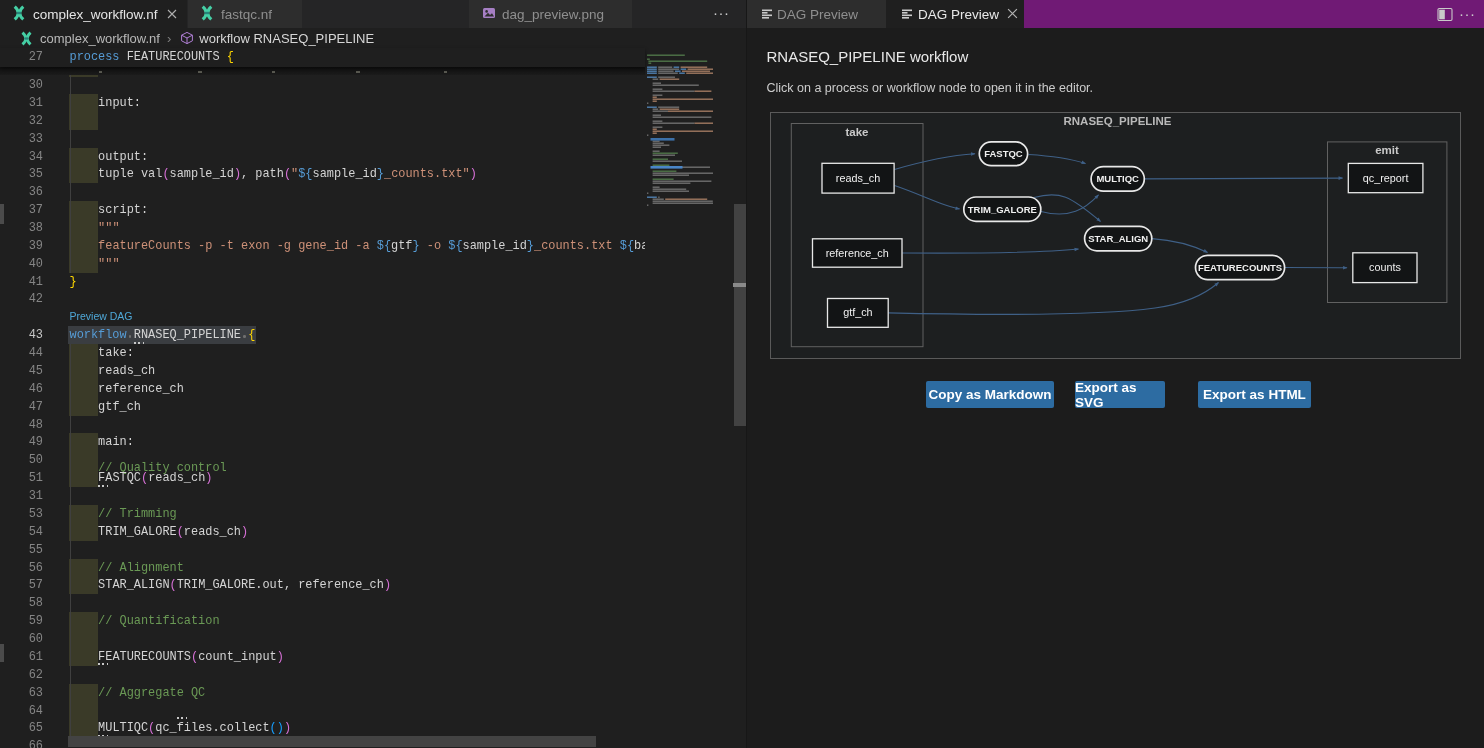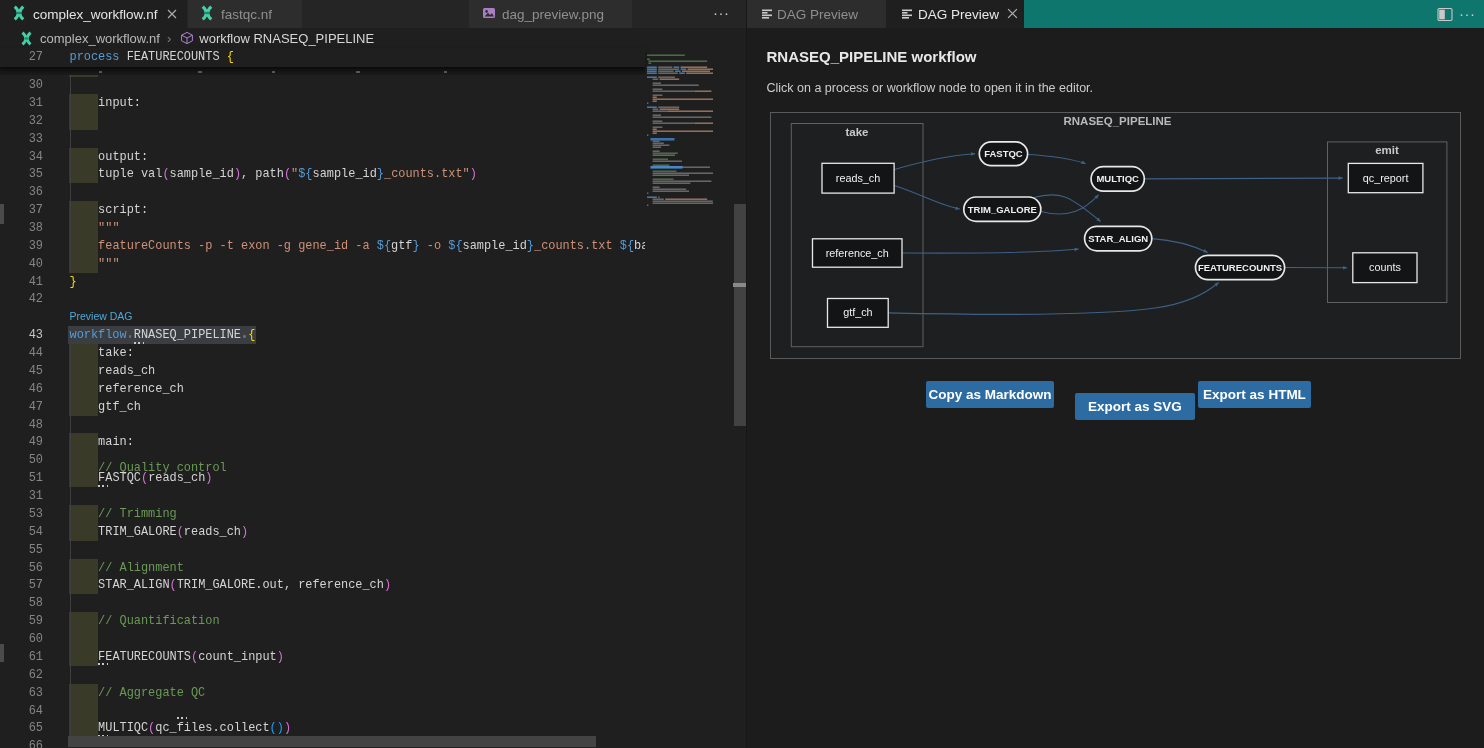--- a/index.html
+++ b/index.html
@@ -1,19 +1,19 @@
 <!DOCTYPE html>
 <html><head><meta charset="utf-8"><style>
 *{margin:0;padding:0;box-sizing:border-box}
 html,body{width:1484px;height:748px;overflow:hidden;background:#1f1f1f;font-family:"Liberation Sans",sans-serif}
 #root{position:relative;width:1484px;height:748px}
 .abs{position:absolute}
 
 #ltabs{left:0;top:0;width:746px;height:28px;background:#252526}
-#rtabs{left:747px;top:0;width:737px;height:28px;background:#0f766e}
+#rtabs{left:747px;top:0;width:737px;height:28px;background:#701a75}
 .tab{position:absolute;top:0;height:28px;display:flex;align-items:center;font-size:13.5px;color:#8f8f8f;background:#2d2d2d}
 .tab.act{background:#1f1f1f;color:#e4e4e4}
 .tablbl{margin-left:6px;white-space:nowrap}
 .tclose{margin-left:8px;opacity:.85}
 
 #crumbs{left:0;top:28px;width:746px;height:20px;background:#1f1f1f;display:flex;align-items:center;font-size:13px;color:#b8b8b8}
 
 #editor{left:0;top:48px;width:746px;height:700px;background:#1f1f1f}
 .row{position:absolute;height:18px;font-family:"Liberation Mono",monospace;font-size:11.92px;line-height:18px;white-space:pre}
 .num{position:absolute;width:43px;text-align:right;color:#858585;font-family:"Liberation Mono",monospace;font-size:11.92px;line-height:18px}
@@ -333,21 +333,21 @@
             <path d="M1 1 L9 9 M9 1 L1 9" stroke="#cccccc" stroke-width="1.1"></path>
           </svg></span>
       </div>
 <div class="abs" style="left:690px;top:7px"><svg width="16" height="15" viewBox="0 0 16 15">
           <rect x="1" y="1.5" width="14" height="12" rx="1.2" fill="none" stroke="#c9c9c9" stroke-width="1.1"></rect>
           <rect x="2.2" y="2.7" width="5.6" height="9.6" fill="#c9c9c9"></rect>
         </svg></div>
 <div class="abs" style="left:712px;top:5px;width:22px;color:#cdcdcd;font-size:15px;letter-spacing:0.5px">···</div>
 </div>
 <div class="abs" id="rbody">
-<div class="abs" style="left:19.5px;top:20px;font-size:15px;font-weight:700;color:#e8e8e8">RNASEQ_PIPELINE workflow</div>
+<div class="abs" style="left:19.5px;top:20px;font-size:15px;font-weight:400;color:#e8e8e8">RNASEQ_PIPELINE workflow</div>
 <div class="abs" style="left:19.5px;top:53px;font-size:12.5px;color:#cccccc">Click on a process or workflow node to open it in the editor.</div>
 <div class="abs" style="left:22.5px;top:84.4px;width:691px;height:246.6px;border:1px solid #5a5a5a;background:#1d1f20"></div>
 <svg class="abs" style="left:22.5px;top:84.4px" width="691" height="247" viewBox="0 0 691 247">
 <defs>
           <marker id="ah" viewBox="0 0 10 10" refX="8" refY="5" markerWidth="5" markerHeight="4.5" orient="auto-start-reverse">
             <path d="M0 1.4 L9 5 L0 8.6 Z" fill="#3f6087"></path>
           </marker>
         </defs>
 <rect x="21.3" y="11.5" width="131.7" height="223.2" fill="none" stroke="#616161"></rect>
 <text x="87" y="24" text-anchor="middle" font-size="11.5" font-weight="bold" fill="#c9c9c9">take</text>
@@ -381,16 +381,16 @@
 <rect x="193.8" y="85.0" width="77" height="24.3" rx="12.15" fill="#121415" stroke="#e8e8e8" stroke-width="1.7"></rect>
         <text x="232.3" y="100.65" text-anchor="middle" font-size="9.5" font-weight="bold" fill="#f0f0f0">TRIM_GALORE</text>
 <rect x="321.1" y="54.7" width="53.2" height="24.4" rx="12.2" fill="#121415" stroke="#e8e8e8" stroke-width="1.7"></rect>
         <text x="347.70000000000005" y="70.4" text-anchor="middle" font-size="9.5" font-weight="bold" fill="#f0f0f0">MULTIQC</text>
 <rect x="314.6" y="114.4" width="67.2" height="24.4" rx="12.2" fill="#121415" stroke="#e8e8e8" stroke-width="1.7"></rect>
         <text x="348.20000000000005" y="130.10000000000002" text-anchor="middle" font-size="9.5" font-weight="bold" fill="#f0f0f0">STAR_ALIGN</text>
 <rect x="425.5" y="143.3" width="89.1" height="24.3" rx="12.15" fill="#121415" stroke="#e8e8e8" stroke-width="1.7"></rect>
         <text x="470.05" y="158.95000000000002" text-anchor="middle" font-size="9.5" font-weight="bold" fill="#f0f0f0">FEATURECOUNTS</text>
 </svg>
 <div class="btn" style="left:179px;top:353px;width:128px">Copy as Markdown</div>
-<div class="btn" style="left:328px;top:365px;width:120px">Export as SVG</div>
+<div class="btn" style="left:328px;top:353px;width:90px">Export as SVG</div>
 <div class="btn" style="left:451px;top:353px;width:113px">Export as HTML</div>
 </div>
 <div class="abs" style="left:746px;top:0;width:1px;height:748px;background:#171717"></div>
 </div>
 </body></html>

